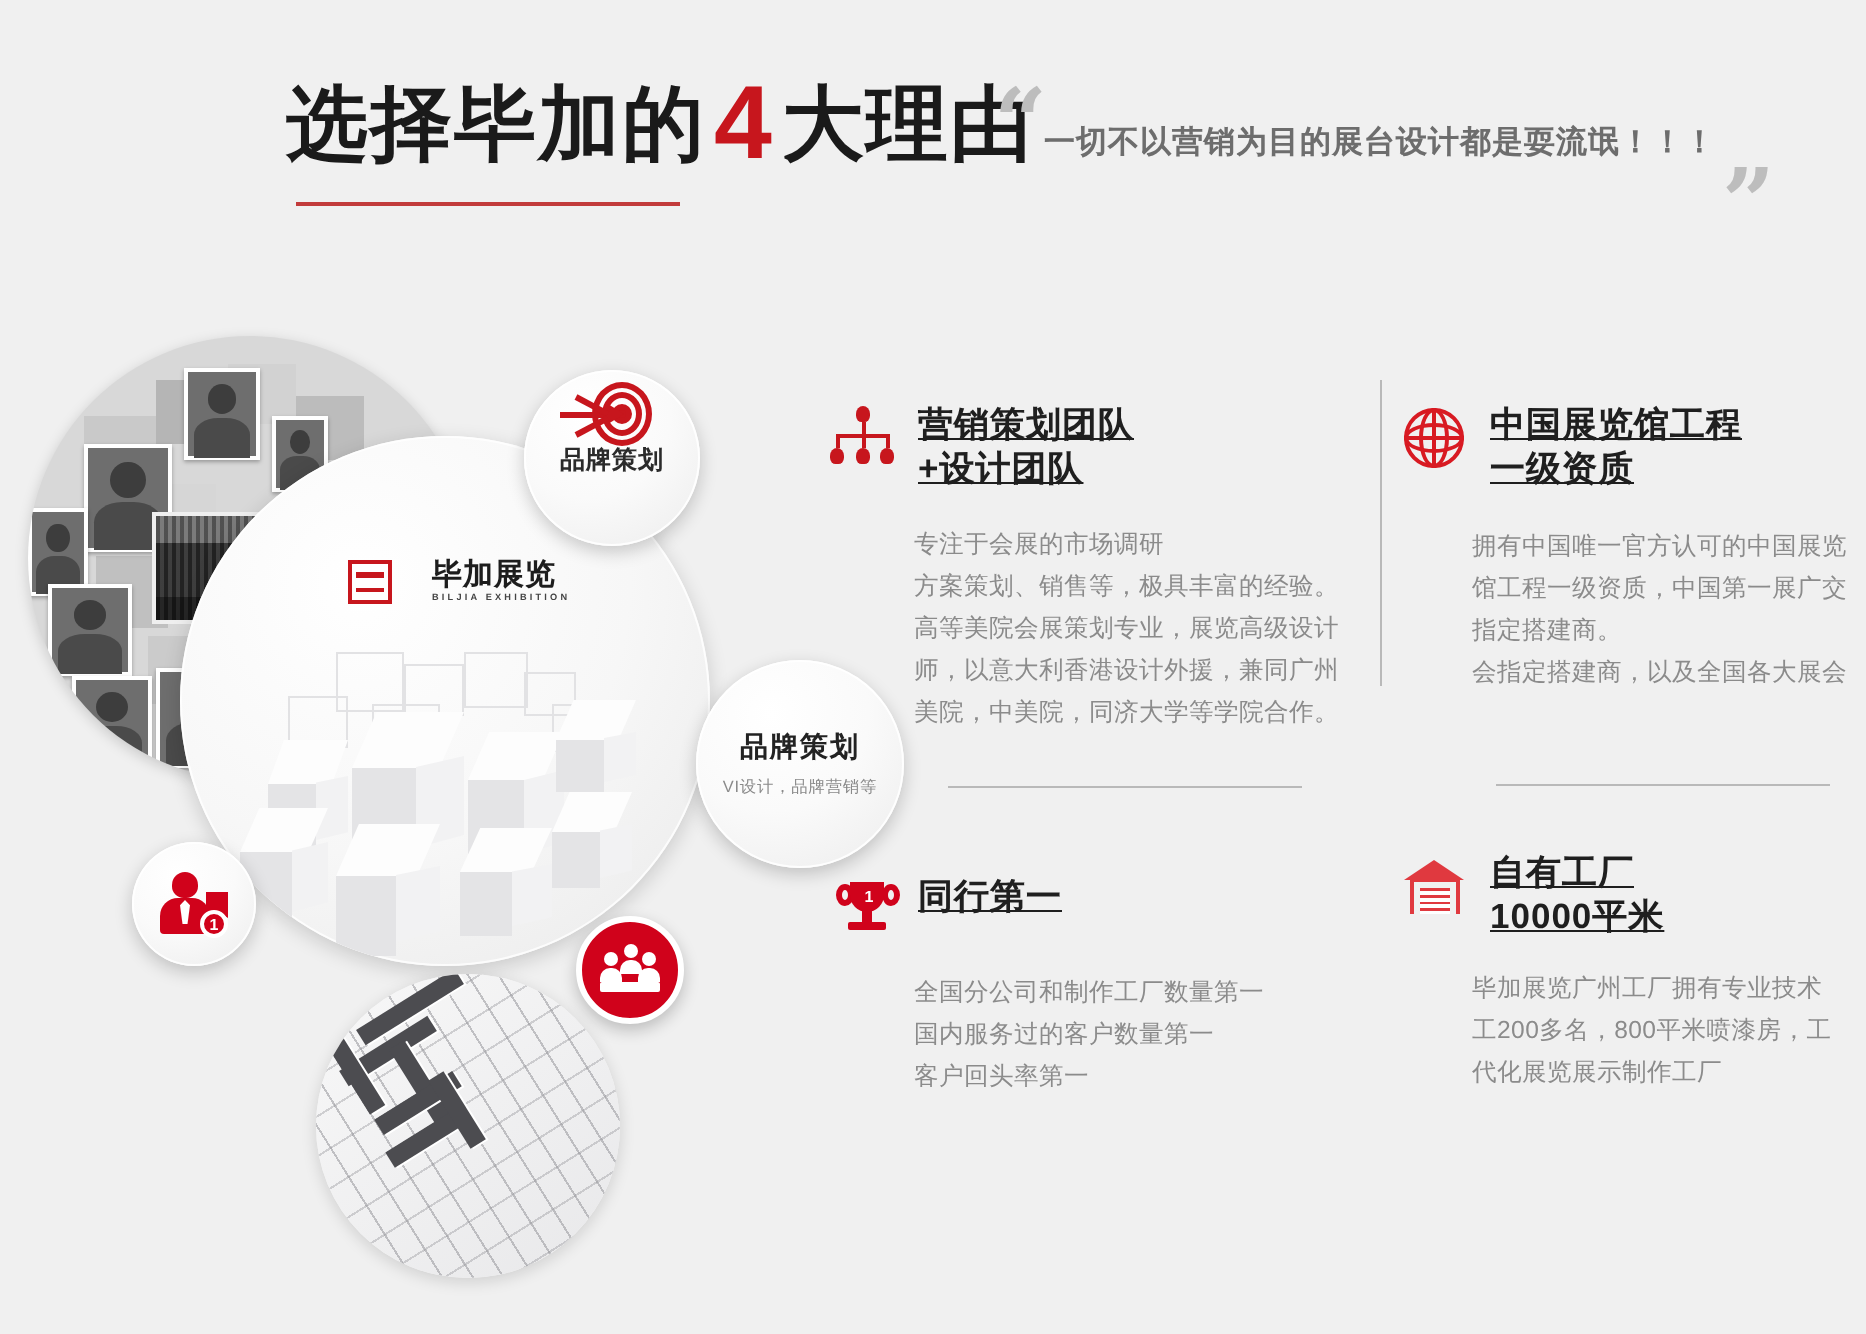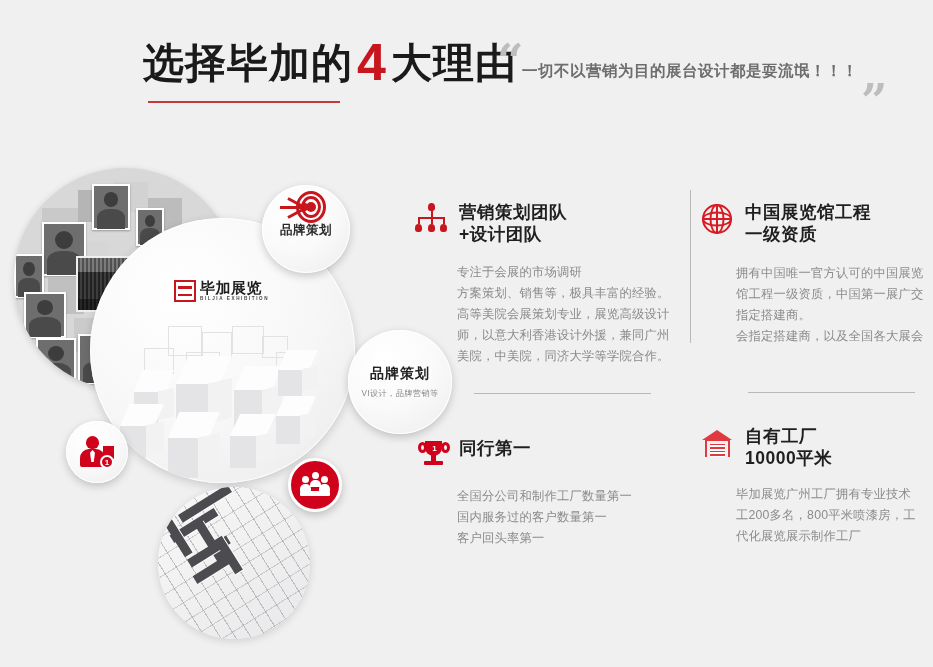--- a/index.html
+++ b/index.html
@@ -65,21 +65,21 @@
       linear-gradient(#8e8e8e 0 26%, #4b4b4b 26% 78%, #2e2e2e 78% 100%);
     background-blend-mode: overlay, normal;
   }
 
   .logo-circle {
     left: 90px; top: 218px; width: 265px; height: 265px;
     background: radial-gradient(circle at 34% 28%, #ffffff 0%, #f7f7f7 52%, #e9e9e9 100%);
     box-shadow: 0 3px 10px rgba(0,0,0,.16), inset 0 0 0 1px rgba(255,255,255,.8);
     overflow: hidden;
   }
-  .logo-wrap { position: absolute; left: 84px; top: 62px; display: flex; align-items: center; gap: 4px; }
+  .logo-wrap { position: absolute; left: 84px; top: 62px; display: flex; align-items: center; gap: 20px; }
   .logo-mark {
     width: 22px; height: 22px; border: 2.5px solid #c7161d; position: relative; background: #fff;
   }
   .logo-mark::before, .logo-mark::after {
     content: ""; position: absolute; background: #c7161d; left: 2px; right: 2px; height: 2.5px;
   }
   .logo-mark::before { top: 4px; }
   .logo-mark::after { bottom: 4px; }
   .logo-txt { display: flex; flex-direction: column; line-height: 1; }
   .logo-cn { font-size: 15px; font-weight: bold; color: #1d1d1d; letter-spacing: .5px; }
@@ -121,21 +121,21 @@
   .b-team {
     left: 288px; top: 458px; width: 54px; height: 54px;
     background: #d0021b; border: 3px solid #fff;
     box-shadow: 0 3px 8px rgba(0,0,0,.22);
   }
 
   
   .blk { position: absolute; }
   .blk-head { display: flex; align-items: flex-start; gap: 11px; }
   .blk-ico { flex: none; width: 34px; height: 34px; position: relative; margin-top: 2px; }
-  .blk-title { font-size: 17.5px; font-weight: bold; color: #1f1f1f; line-height: 1.28; letter-spacing: .5px; }
+  .blk-title { font-size: 17.5px; font-weight: bold; color: #1f1f1f; line-height: 1.28; letter-spacing: .5px; text-decoration: underline; }
   .blk-body { font-size: 12.3px; color: #8b8b8b; line-height: 1.72; letter-spacing: .2px; }
   .blk-body div { white-space: nowrap; }
 
   #blk-marketing { left: 414px; top: 201px; width: 240px; }
   #blk-marketing .blk-body { margin-top: 16px; margin-left: 43px; }
   #blk-china { left: 700px; top: 201px; width: 215px; }
   #blk-china .blk-body { margin-top: 17px; margin-left: 36px; }
   #blk-peer { left: 414px; top: 437px; width: 240px; }
   #blk-peer .blk-body { margin-top: 13px; margin-left: 43px; }
   #blk-factory { left: 700px; top: 425px; width: 215px; }

